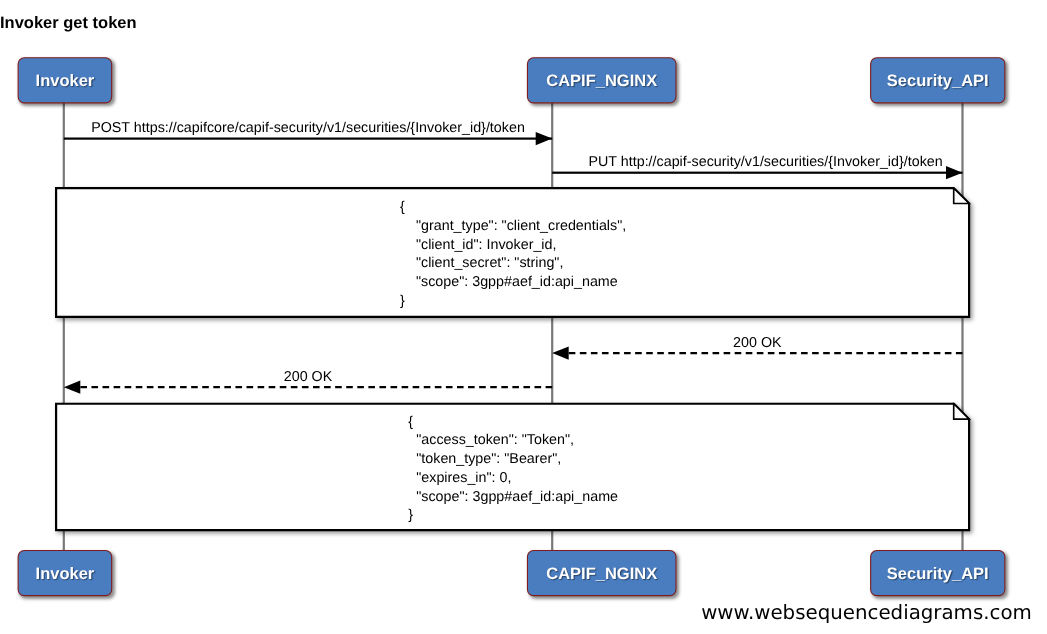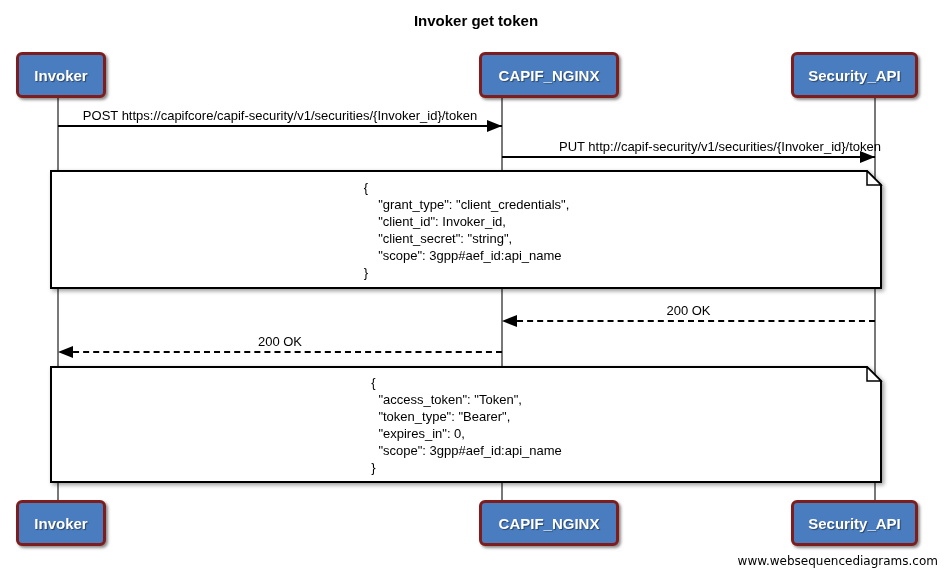--- a/index.html
+++ b/index.html
@@ -1,28 +1,28 @@
 <!DOCTYPE html>
 <html><head>
 <meta charset="utf-8">
 <style>
   html,body{margin:0;padding:0;background:#ffffff;}
   body{font-family:"Liberation Sans", sans-serif;}
   .diagram{position:relative;width:952px;height:576px;background:#ffffff;overflow:hidden;}
 
-  .title{position:absolute;left:0;top:12px;width:952px;text-align:center;
+  .title{position:absolute;left:0;top:12px;width:952px;
          font-size:15px;font-weight:bold;color:#000;}
 
   .lifeline{position:absolute;width:2px;background:#787878;z-index:0;}
   .ll-invoker{left:57px;top:92px;height:410px;}
   .ll-capif{left:501px;top:92px;height:410px;}
   .ll-security{left:874px;top:92px;height:410px;}
 
   .actor{position:absolute;height:40px;z-index:3;background:#4a7dbf;
-         border:3px solid #7f1d1d;border-radius:6px;
+         border:1px solid #7f1d1d;border-radius:6px;
          box-shadow:2px 2px 3px rgba(0,0,0,0.45);
          display:flex;align-items:center;justify-content:center;
          color:#ffffff;font-size:15px;font-weight:bold;
          text-shadow:1px 1px 1px rgba(0,0,0,0.45);}
   .a-invoker{left:16px;width:84px;}
   .a-capif{left:435px;width:134px;margin-left:44px;}
   .a-security{left:791px;width:121px;}
   .row-top{top:52px;}
   .row-bottom{top:500px;}
 
@@ -33,21 +33,21 @@
   .dashed{border-top:2px dashed #000;}
   .head{position:absolute;z-index:2;width:0;height:0;
         border-top:6px solid transparent;border-bottom:6px solid transparent;}
   .head-right{border-left:15px solid #000;}
   .head-left{border-right:15px solid #000;}
 
   .lbl-1{left:58px;top:108px;width:444px;}
   .ln-1{left:58px;top:125px;width:444px;}
   .hd-1{left:487px;top:120px;}
 
-  .lbl-2{left:502px;top:139px;width:388px;margin-left:24px;}
+  .lbl-2{left:502px;top:139px;width:388px;}
   .ln-2{left:502px;top:156px;width:373px;}
   .hd-2{left:860px;top:151px;}
 
   .lbl-3{left:502px;top:303px;width:373px;}
   .ln-3{left:507px;top:320px;width:368px;}
   .hd-3{left:502px;top:315px;}
 
   .lbl-4{left:58px;top:334px;width:444px;}
   .ln-4{left:63px;top:351px;width:439px;}
   .hd-4{left:58px;top:346px;}
@@ -55,21 +55,21 @@
   .note{position:absolute;left:50px;width:833px;z-index:2;}
   .note-1{top:170px;height:120px;}
   .note-2{top:366px;height:118px;}
   .note svg{position:absolute;left:0;top:0;
             filter:drop-shadow(2px 2px 2px rgba(0,0,0,0.4));}
   .note-textwrap{position:absolute;left:0;top:0;width:100%;height:100%;
                  display:flex;align-items:center;justify-content:center;}
   .note-text{margin:0;font-family:"Liberation Sans", sans-serif;font-size:13px;
              line-height:17px;color:#000;white-space:pre;text-align:left;}
 
-  .footer{position:absolute;right:14px;bottom:8px;font-size:12px;color:#000;
+  .footer{position:absolute;right:14px;bottom:8px;font-size:18px;color:#000;
           font-family:"DejaVu Sans", sans-serif;}
 </style>
 </head>
 <body>
 
 <div class="diagram">
 
   <div class="title">Invoker get token</div>
 
   <div class="lifeline ll-invoker"></div>

